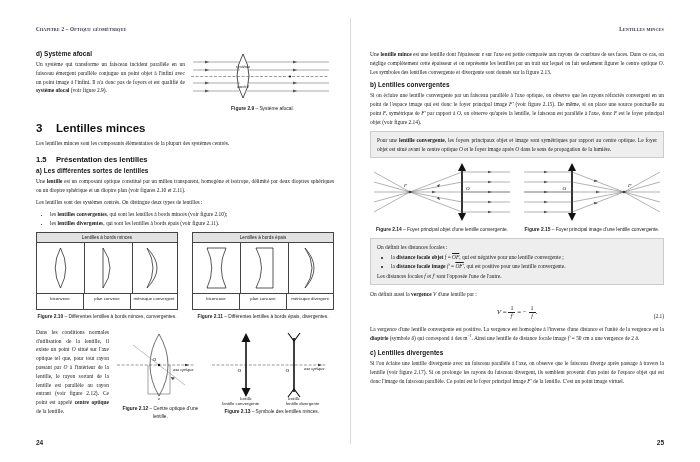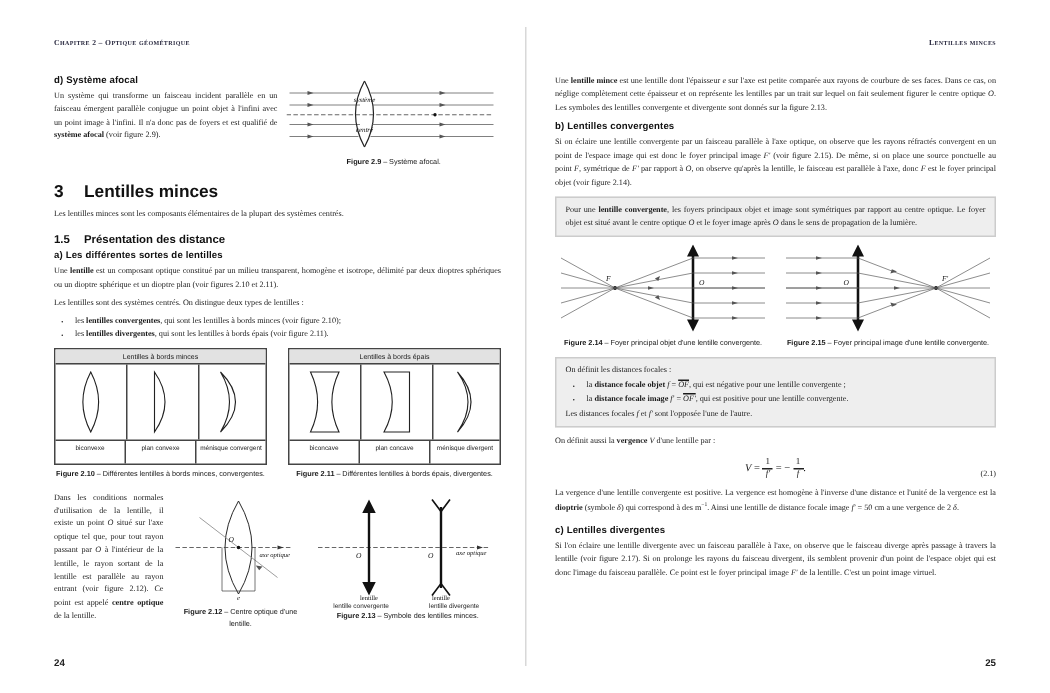--- a/index.html
+++ b/index.html
@@ -225,21 +225,21 @@
           <b>Figure 2.9</b>
           <span class="cap">–</span>
           <span class="cap">Système afocal.</span>
         </div>
       </div>
     </div>
 
     <h2 class="secnum"><span class="n">3</span><span>Lentilles minces</span></h2>
     <p class="body">Les lentilles minces sont les composants élémentaires de la plupart des systèmes centrés.</p>
 
-    <h3 class="subsec"><span class="n">1.5</span><span>Présentation des distance</span></h3>
+    <h3 class="subsec"><span class="n">1.5</span><span>Présentation des lentilles</span></h3>
     <h3 class="sub">a) Les différentes sortes de lentilles</h3>
     <p class="body">Une <b>lentille</b> est un composant optique constitué par un milieu transparent, homogène et isotrope, délimité par deux dioptres sphériques ou un dioptre sphérique et un dioptre plan (voir figures 2.10 et 2.11).</p>
     <p class="body">Les lentilles sont des systèmes centrés. On distingue deux types de lentilles :</p>
     <ul class="bul">
       <li>les <b>lentilles convergentes</b>, qui sont les lentilles à bords minces (voir figure 2.10);</li>
       <li>les <b>lentilles divergentes</b>, qui sont les lentilles à bords épais (voir figure 2.11).</li>
     </ul>
 
     <div class="row" style="margin-top:4px; gap:14px;">
       <div>

